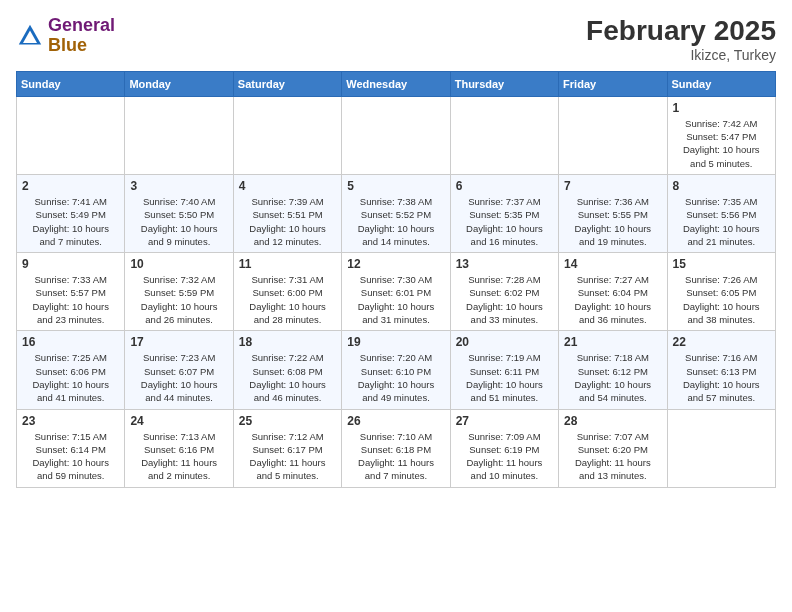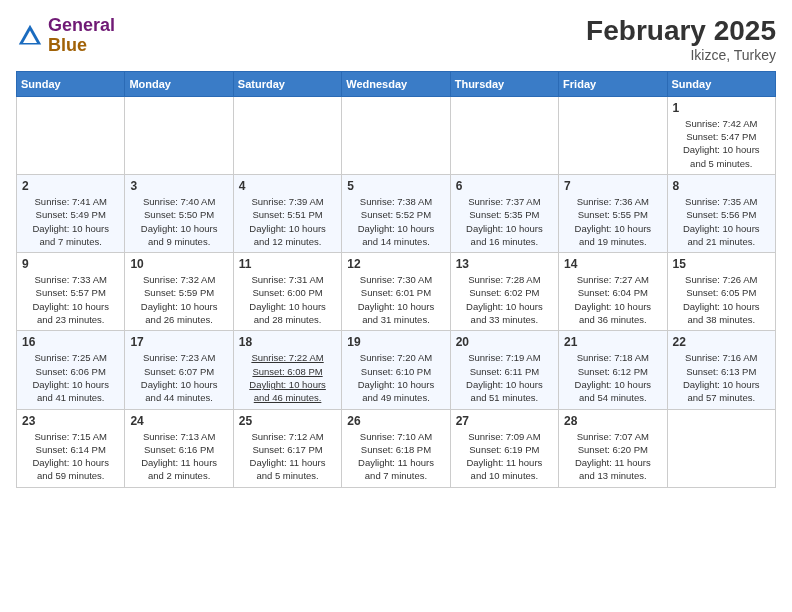--- a/index.html
+++ b/index.html
@@ -250,21 +250,21 @@
         </td>
         <td>
           <span class="day-number">17</span>
           <div class="day-info" style="white-space: pre-line;">Sunrise: 7:23 AM
 Sunset: 6:07 PM
 Daylight: 10 hours
 and 44 minutes.</div>
         </td>
         <td>
           <span class="day-number">18</span>
-          <div class="day-info" style="white-space: pre-line; text-decoration: underline;">Sunrise: 7:22 AM
+          <div class="day-info" style="white-space: pre-line;">Sunrise: 7:22 AM
 Sunset: 6:08 PM
 Daylight: 10 hours
 and 46 minutes.</div>
         </td>
         <td>
           <span class="day-number">19</span>
           <div class="day-info" style="white-space: pre-line;">Sunrise: 7:20 AM
 Sunset: 6:10 PM
 Daylight: 10 hours
 and 49 minutes.</div>

